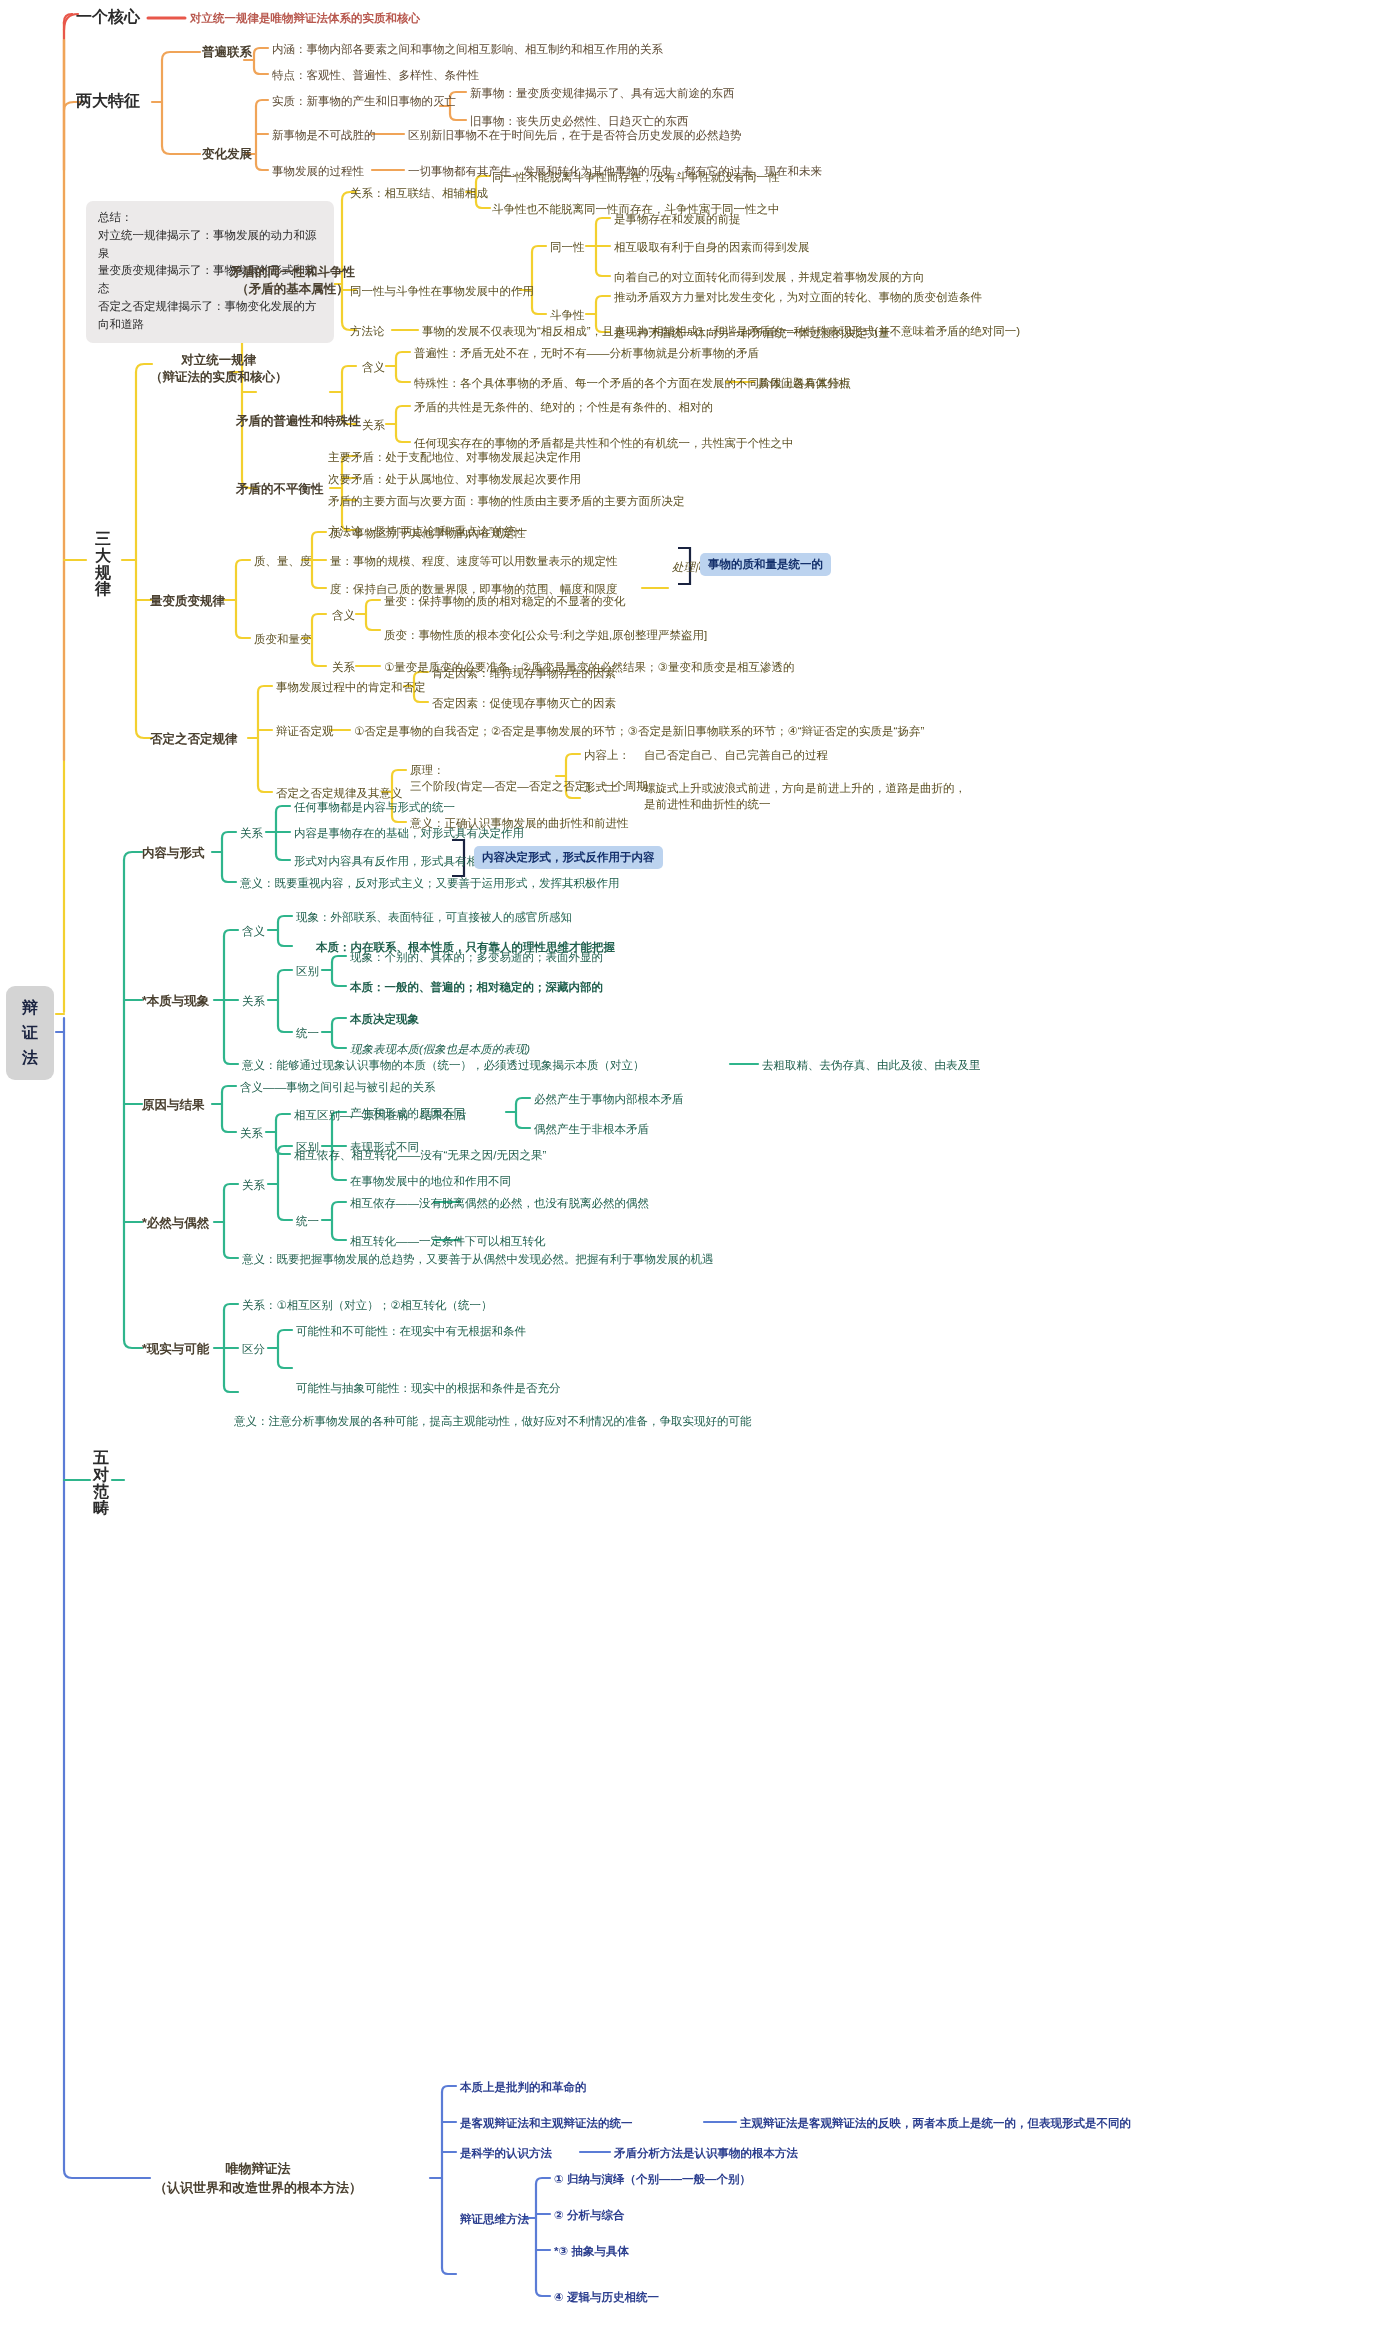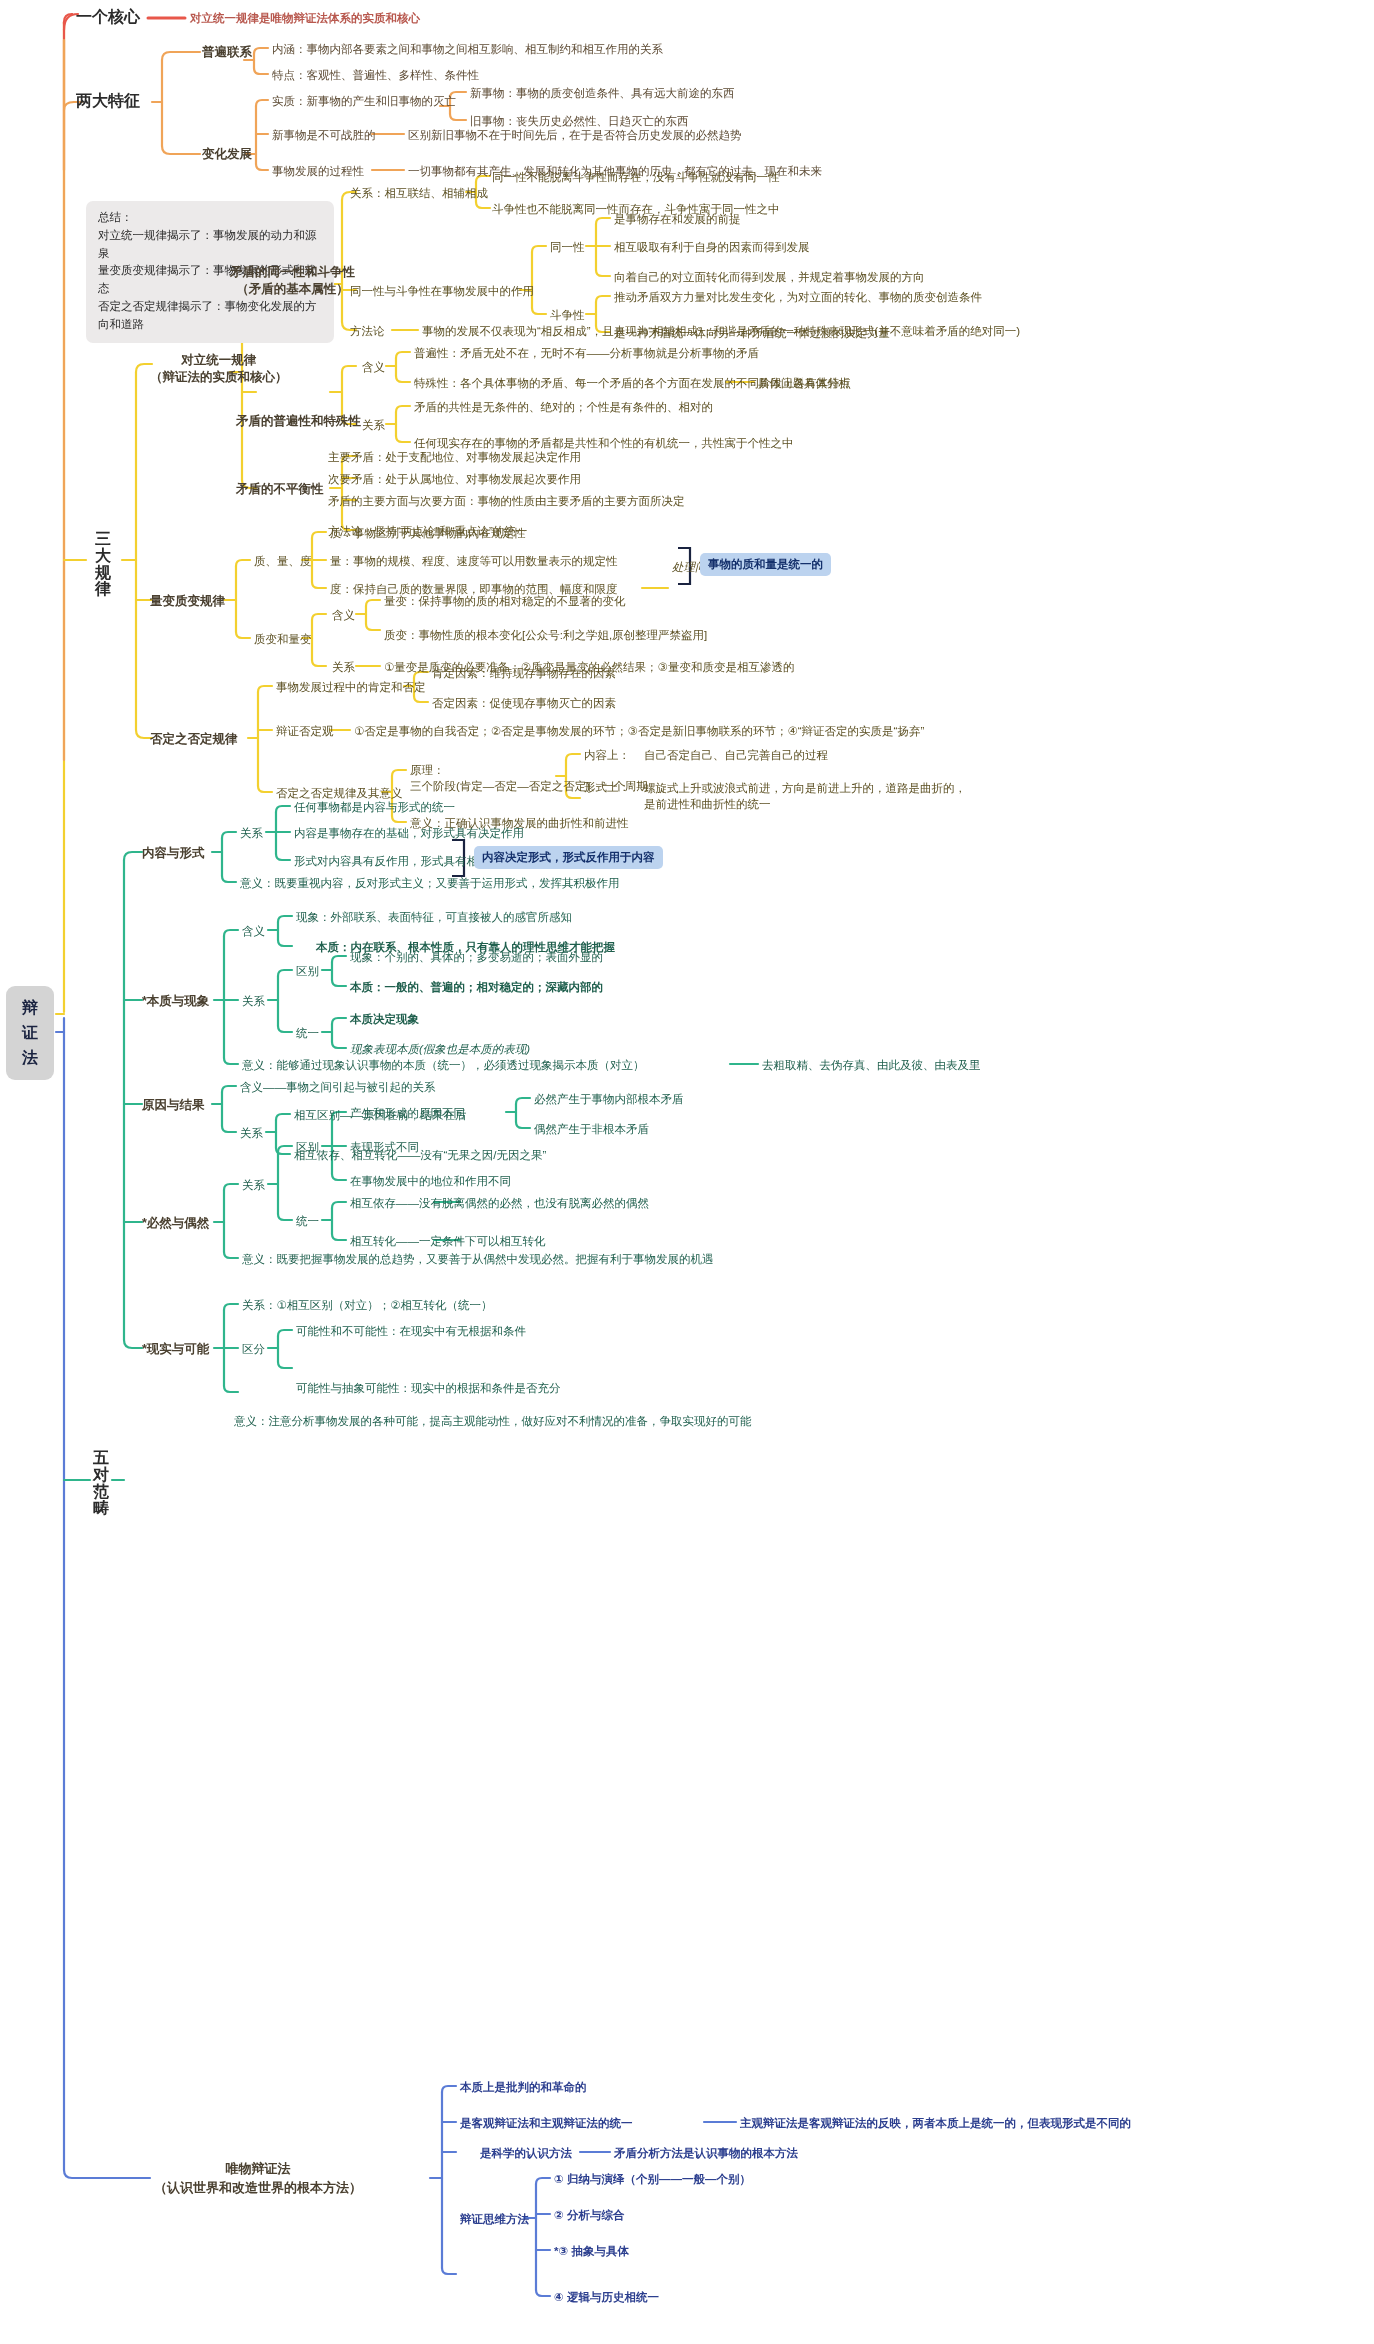--- a/index.html
+++ b/index.html
@@ -383,21 +383,21 @@
   <div class="node lvl1 vert" style="left:88px; top:1450px; width:26px; line-height:1.05;">五<br>对<br>范<br>畴</div>
 
   <div class="node lvl3" style="left:190px; top:11px; color:#b8584e; font-weight:bold;">对立统一规律是唯物辩证法体系的实质和核心</div>
 
   <div class="node lvl2 c-orange" style="left:202px; top:45px;">普遍联系</div>
   <div class="node lvl3 c-orange" style="left:272px; top:42px;">内涵：事物内部各要素之间和事物之间相互影响、相互制约和相互作用的关系</div>
   <div class="node lvl3 c-orange" style="left:272px; top:68px;">特点：客观性、普遍性、多样性、条件性</div>
 
   <div class="node lvl2 c-orange" style="left:202px; top:147px;">变化发展</div>
   <div class="node lvl3 c-orange" style="left:272px; top:94px;">实质：新事物的产生和旧事物的灭亡</div>
-  <div class="node lvl3 c-orange" style="left:470px; top:86px;">新事物：事物的质变创造条件、具有远大前途的东西</div>
+  <div class="node lvl3 c-orange" style="left:470px; top:86px;">新事物：量变质变规律揭示了、具有远大前途的东西</div>
   <div class="node lvl3 c-orange" style="left:470px; top:114px;">旧事物：丧失历史必然性、日趋灭亡的东西</div>
   <div class="node lvl3 c-orange" style="left:272px; top:128px;">新事物是不可战胜的</div>
   <div class="node lvl3 c-orange" style="left:408px; top:128px;">区别新旧事物不在于时间先后，在于是否符合历史发展的必然趋势</div>
   <div class="node lvl3 c-orange" style="left:272px; top:164px;">事物发展的过程性</div>
   <div class="node lvl3 c-orange" style="left:408px; top:164px;">一切事物都有其产生、发展和转化为其他事物的历史，都有它的过去、现在和未来</div>
 
   <div class="node lvl2 c-yellow" style="left:150px; top:352px; text-align:center; white-space:pre-line; line-height:1.35;">对立统一规律
 （辩证法的实质和核心）</div>
 
   <div class="node lvl2 c-yellow" style="left:230px; top:264px; text-align:center; white-space:pre-line; line-height:1.35;">矛盾的同一性和斗争性
@@ -513,21 +513,21 @@
   <div class="node lvl3 c-green" style="left:296px; top:1324px;">可能性和不可能性：在现实中有无根据和条件</div>
   <div class="node lvl3 c-green" style="left:296px; top:1362px;margin-top:19px;">可能性与抽象可能性：现实中的根据和条件是否充分</div>
   <div class="node lvl3 c-green" style="left:234px; top:1386px;margin-top:28px;">意义：注意分析事物发展的各种可能，提高主观能动性，做好应对不利情况的准备，争取实现好的可能</div>
 
   <div class="node lvl2 c-blue" style="left:154px; top:2160px; text-align:center; white-space:pre-line; line-height:1.45; font-size:13px;">唯物辩证法
 （认识世界和改造世界的根本方法）</div>
 
   <div class="node lvl3 c-blue" style="left:460px; top:2080px; font-weight:bold;">本质上是批判的和革命的</div>
   <div class="node lvl3 c-blue" style="left:460px; top:2116px; font-weight:bold;">是客观辩证法和主观辩证法的统一</div>
   <div class="node lvl3 c-blue" style="left:740px; top:2116px; font-weight:bold;">主观辩证法是客观辩证法的反映，两者本质上是统一的，但表现形式是不同的</div>
-  <div class="node lvl3 c-blue" style="left:480px; top:2146px; font-weight:bold;">是科学的认识方法</div>
+  <div class="node lvl3 c-blue" style="left:460px; top:2146px; font-weight:bold;">是科学的认识方法</div>
   <div class="node lvl3 c-blue" style="left:614px; top:2146px; font-weight:bold;">矛盾分析方法是认识事物的根本方法</div>
 
   <div class="node lvl3 c-blue" style="left:460px; top:2212px; font-weight:bold;">辩证思维方法</div>
   <div class="node lvl3 c-blue" style="left:554px; top:2172px; font-weight:bold;">① 归纳与演绎（个别——一般—个别）</div>
   <div class="node lvl3 c-blue" style="left:554px; top:2208px; font-weight:bold;">② 分析与综合</div>
   <div class="node lvl3 c-blue" style="left:554px; top:2244px; font-weight:bold;">*③ 抽象与具体</div>
   <div class="node lvl3 c-blue" style="left:554px; top:2290px; font-weight:bold;">④ 逻辑与历史相统一</div>
 
 </div>
 

